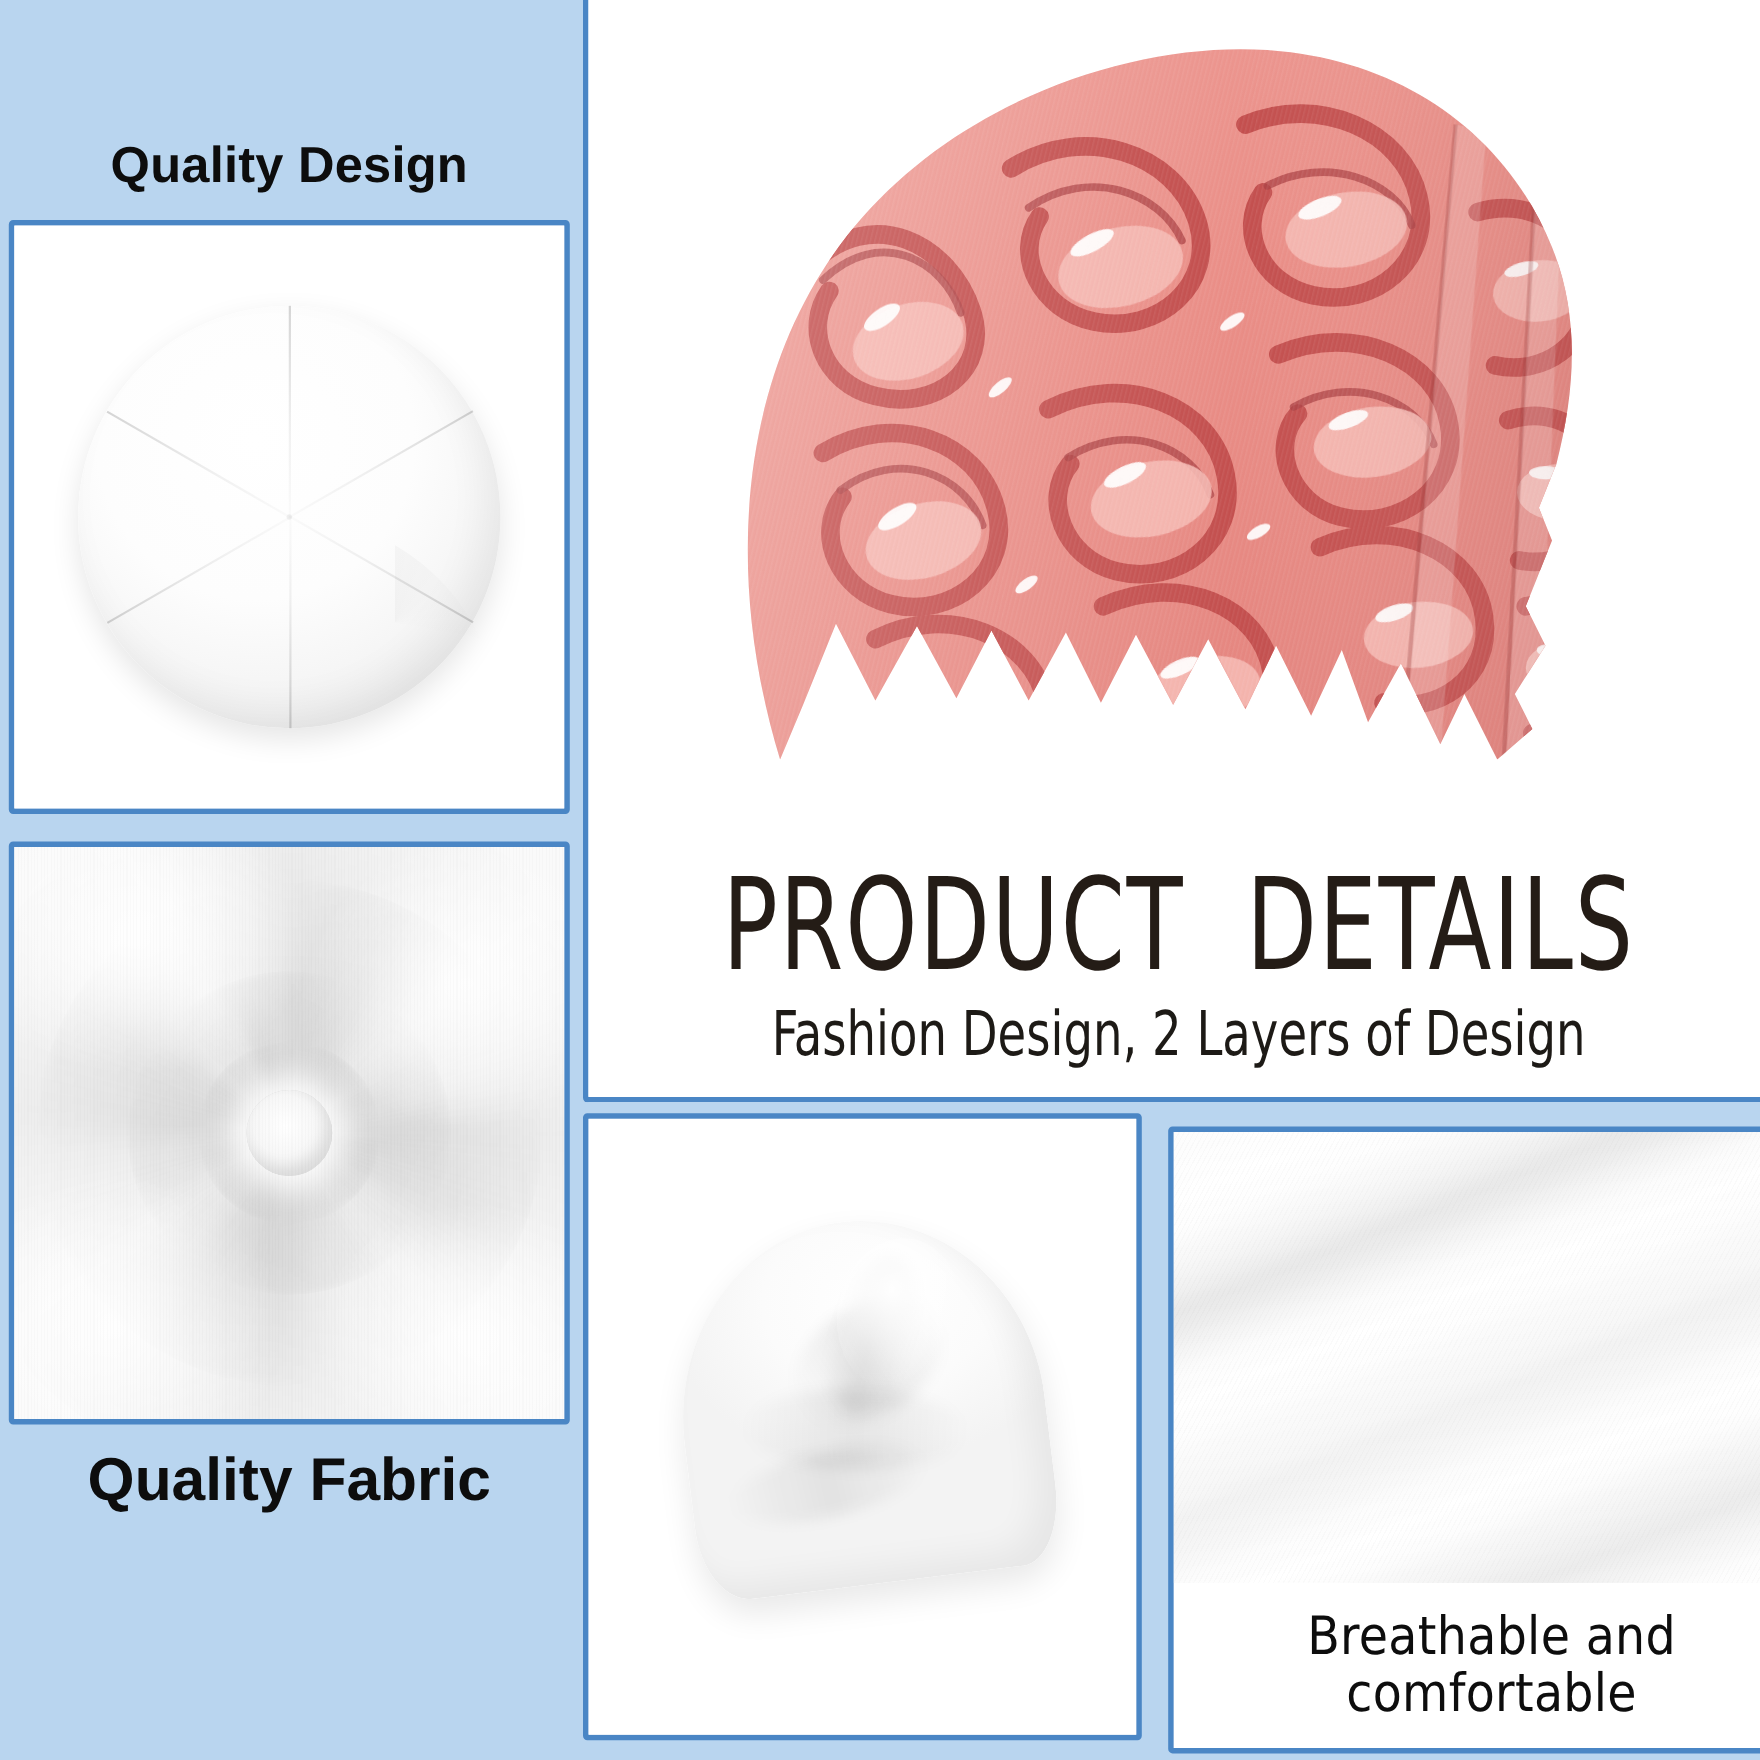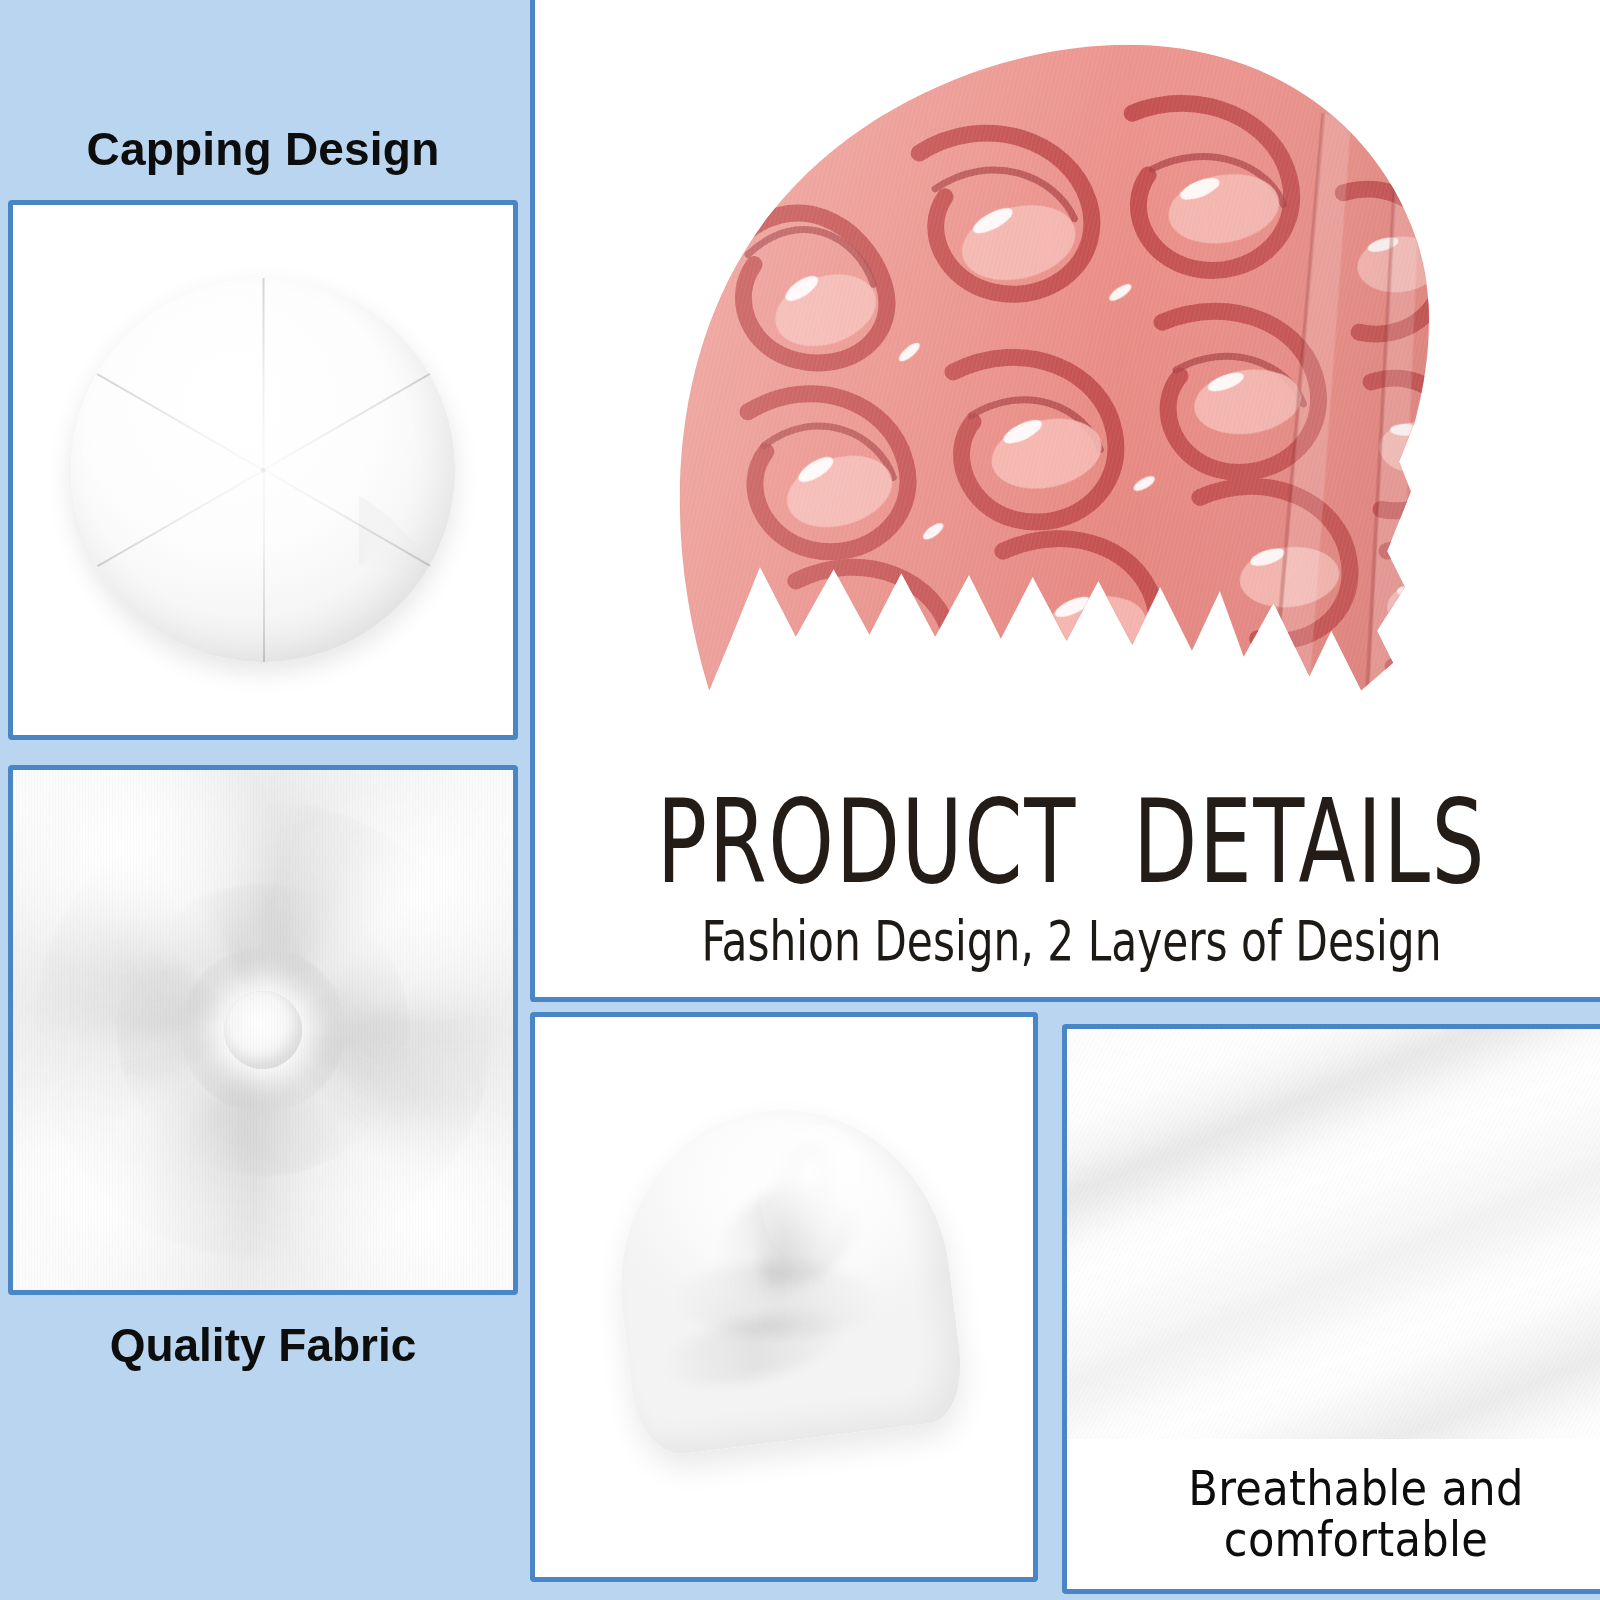--- a/index.html
+++ b/index.html
@@ -29,21 +29,21 @@
     display:flex;align-items:center;justify-content:center;
     font-size:46px;font-weight:700;color:#0d0d0d;
     letter-spacing:.2px;
   }
   #capping-card{left:8px;top:200px;width:510px;height:540px;}
   #fabric-card{left:8px;top:765px;width:510px;height:530px;}
   .lbl-bottom{
     position:absolute;
     left:8px;top:1300px;width:510px;height:90px;
     display:flex;align-items:center;justify-content:center;
-    font-size:46px;font-weight:700;color:#0d0d0d;
+    font-size:55px;font-weight:700;color:#0d0d0d;
   }
 
   
   #details-panel{
     left:530px;top:-8px;width:1078px;height:1010px;
     border-radius:0 0 4px 4px;
     border-top:none;border-right:none;
     display:flex;flex-direction:column;
     align-items:center;justify-content:flex-end;
   }
@@ -217,21 +217,21 @@
   }
 
   
   #brain-svg{position:absolute;left:0;top:0;width:100%;height:100%;}
 </style>
 </head>
 <body>
 
 <div class="stage">
 
-  <div class="lbl-top">Capping Design</div>
+  <div class="lbl-top">Quality Design</div>
 
   <div class="card" id="capping-card">
     <div class="cap-wrap">
       <div class="cap">
         <div class="gore"></div>
         <div class="seam s0"></div>
         <div class="seam s1"></div>
         <div class="seam s2"></div>
         <div class="seam s3"></div>
         <div class="seam s4"></div>

